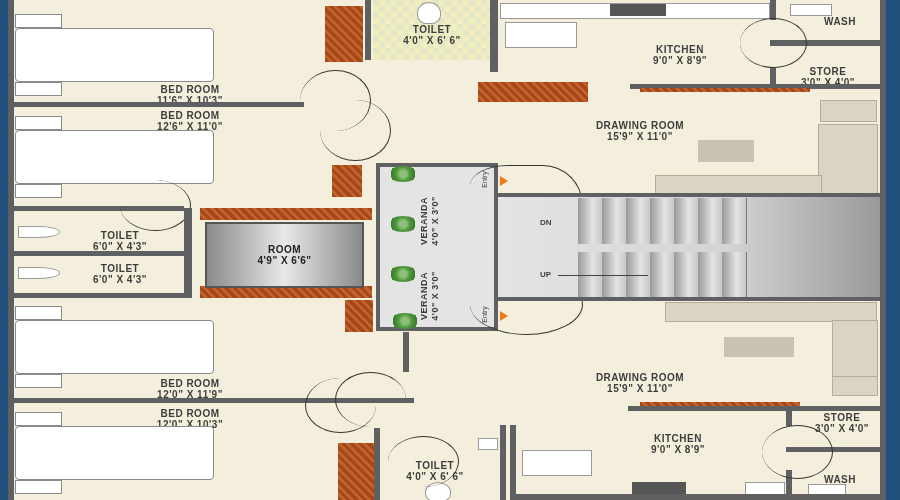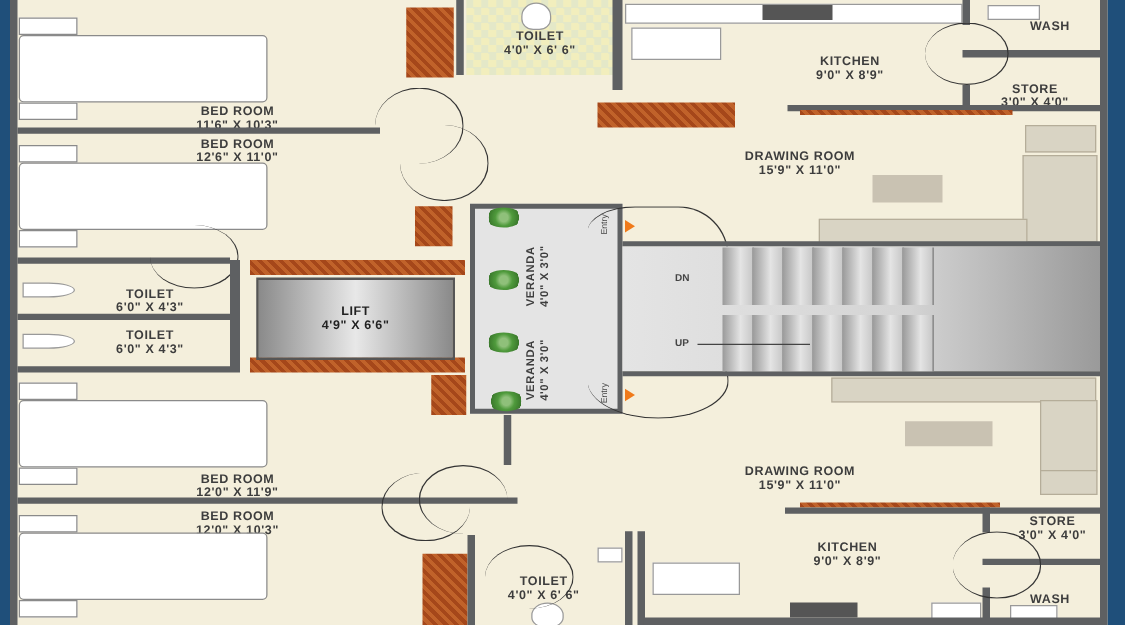--- a/index.html
+++ b/index.html
@@ -107,21 +107,21 @@
 </div>
 <div class="wall" style="left:14px;top:293px;width:170px;height:5px;"></div>
 <div class="abs" style="left:18px;top:226px;width:40px;height:10px;background:#fff;border:1px solid #999;border-radius:0 50% 50% 0;"></div>
 <div class="abs" style="left:18px;top:267px;width:40px;height:10px;background:#fff;border:1px solid #999;border-radius:0 50% 50% 0;"></div>
 
 <div class="brick" style="left:200px;top:208px;width:172px;height:12px;"></div>
 <div class="brick" style="left:200px;top:286px;width:172px;height:12px;"></div>
 <div class="wall" style="left:184px;top:208px;width:8px;height:90px;"></div>
 <div class="abs" style="left:205px;top:222px;width:155px;height:62px;background:linear-gradient(90deg,#8a8a8a,#e8e8e8 50%,#8a8a8a);border:2px solid #555;">
   <div class="room-label" style="left:0;top:20px;width:155px;color:#222;">
-    <div>LIFT</div>
+    <div>ROOM</div>
       <div>4'9" X 6'6"</div>
   </div>
 </div>
 <div class="brick" style="left:345px;top:300px;width:28px;height:32px;"></div>
 
 <div class="abs" style="left:376px;top:163px;width:122px;height:168px;background:#e4e4e4;border:4px solid #5e6062;box-sizing:border-box;"></div>
 <div class="plant" style="left:388px;top:166px;"></div>
 <div class="plant" style="left:388px;top:216px;"></div>
 <div class="plant" style="left:388px;top:266px;"></div>
 <div class="plant" style="left:390px;top:313px;"></div>

